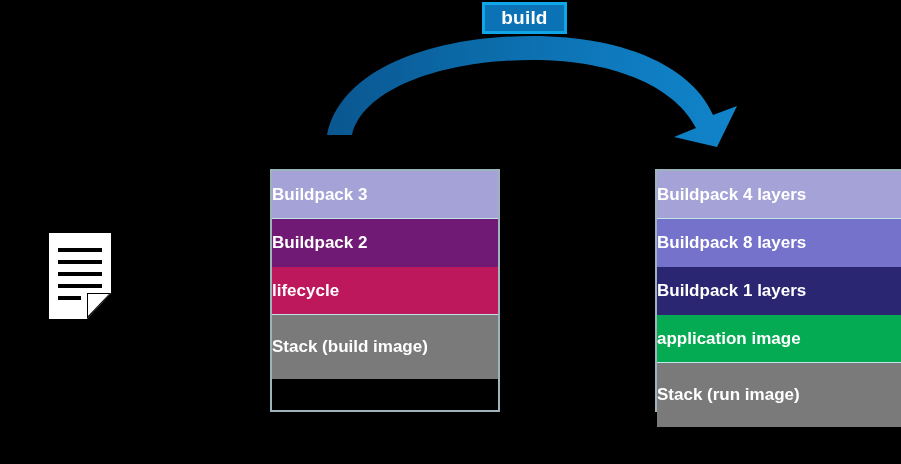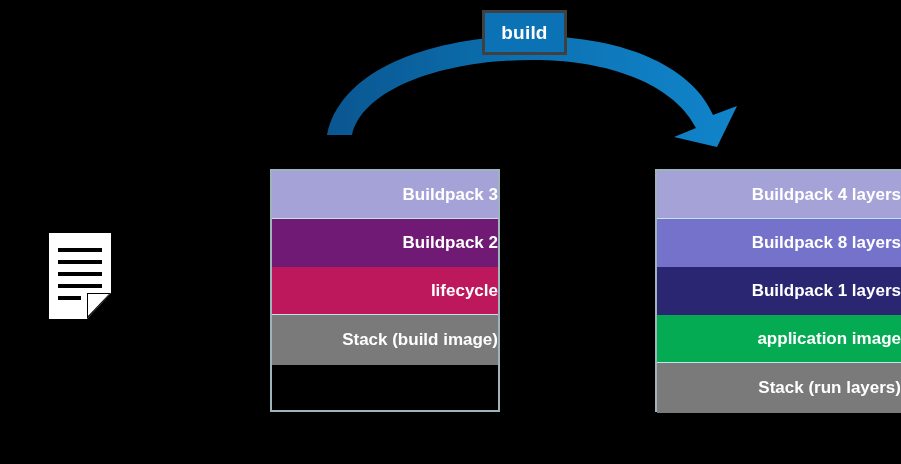--- a/index.html
+++ b/index.html
@@ -20,26 +20,26 @@
     left: 0; top: 0;
     width: 901px;
     height: 464px;
     background: #000000;
   }
 
   
   .build-label {
     position: absolute;
     left: 482px;
-    top: 10px;
+    top: 2px;
     width: 85px;
-    height: 45px;
+    height: 32px;
     box-sizing: border-box;
     background: #0b72b5;
-    border: 3px solid #404040;
+    border: 3px solid #0ea5e9;
     color: #ffffff;
     font-size: 19px;
     font-weight: bold;
     display: flex;
     align-items: center;
     justify-content: center;
     letter-spacing: 0.2px;
     z-index: 5;
   }
 
@@ -82,32 +82,32 @@
     width: 256px; 
     height: 243px;
     border-right: none;
   }
 
   .layer {
     height: 48px;
     box-sizing: border-box;
     display: flex;
     align-items: center;
-    justify-content: flex-end;
+    justify-content: flex-start;
     color: #ffffff;
     font-size: 17px;
     font-weight: bold;
     white-space: nowrap;
     position: relative;
   }
   .layer.sep {
     border-bottom: 1px solid #bfe4ec;
   }
   .layer.last {
-    height: 50px;
+    height: 64px;
     border-bottom: none;
   }
   .stack-right .layer {
     padding-right: 10px;
   }
 </style>
 </head>
 <body>
 
 <div class="canvas">
@@ -168,17 +168,17 @@
     <div class="layer" style="background:#7472cb">
       <span>Buildpack 8 layers</span>
     </div>
     <div class="layer" style="background:#2a2672">
       <span>Buildpack 1 layers</span>
     </div>
     <div class="layer sep" style="background:#05ab52">
       <span>application image</span>
     </div>
     <div class="layer last" style="background:#7a7a7a">
-      <span>Stack (run layers)</span>
+      <span>Stack (run image)</span>
     </div>
   </div>
 
 </div>
 
 </body></html>

